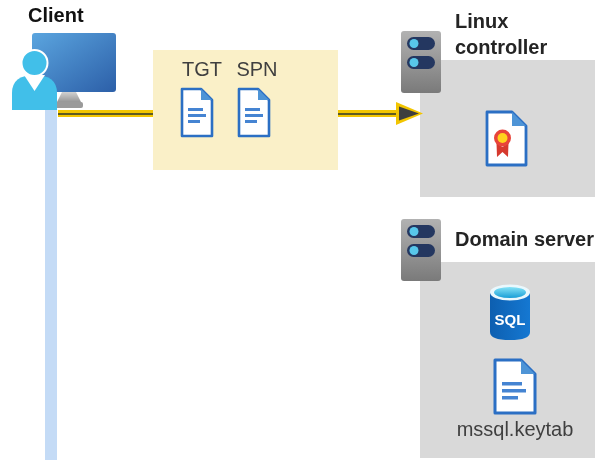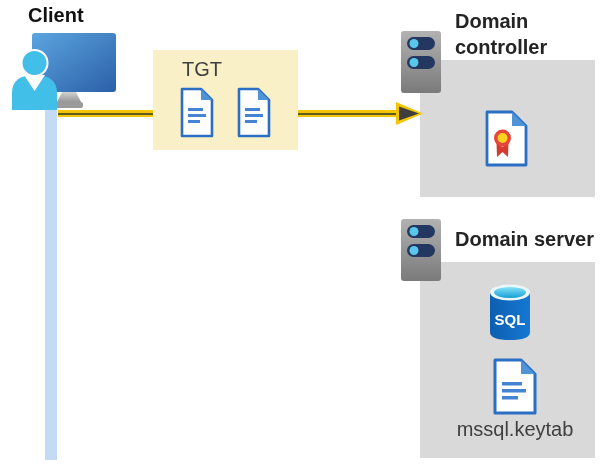--- a/index.html
+++ b/index.html
@@ -30,22 +30,23 @@
 </style>
 </head>
 <body>
 
 <div class="canvas">
 
   <div class="abs client-line" style="left:45px; top:98px; width:12px; height:362px;"></div>
 
   <div class="abs arrow-line" style="left:58px; top:110px; width:342px; height:7px;"></div>
 
-  <div class="abs token-box" style="left:153px; top:50px; width:145px; height:100px;">
+  <div class="abs token-box" style="left:153px; top:50px; width:145px; height:120px;padding-left:40px;">
     <div class="abs token-label" style="left:24px; top:8px; width:50px;">TGT</div>
+    <div class="abs token-label" style="left:79px; top:8px; width:50px;">SPN</div>
 
     <svg class="abs" style="left:27px; top:37px;" width="34" height="51" viewBox="0 0 34 51">
       <path d="M2,2 H21 L32,13 V49 H2 Z" fill="#ffffff" stroke="#2b6fc4" stroke-width="2.6" stroke-linejoin="round"></path>
       <polygon points="21,2 32,13 21,13" fill="#4e94d6"></polygon>
       <rect x="8" y="21" width="15" height="3" fill="#4584d2"></rect>
       <rect x="8" y="27" width="18" height="3" fill="#4584d2"></rect>
       <rect x="8" y="33" width="12" height="3" fill="#4584d2"></rect>
     </svg>
 
     <svg class="abs" style="left:84px; top:37px;" width="34" height="51" viewBox="0 0 34 51">
@@ -87,21 +88,21 @@
           <stop offset="1" stop-color="#7a7a7a"></stop>
       </linearGradient>
     </defs>
     <rect x="0" y="0" width="40" height="62" rx="3" fill="url(#srvGrad2)"></rect>
     <rect x="6" y="6" width="28" height="13" rx="6.5" fill="#243760"></rect>
     <circle cx="13" cy="12.5" r="4.5" fill="#58c7ea"></circle>
     <rect x="6" y="25" width="28" height="13" rx="6.5" fill="#243760"></rect>
     <circle cx="13" cy="31.5" r="4.5" fill="#58c7ea"></circle>
   </svg>
 
-  <div class="abs heading" style="left:455px; top:8px; width:130px;">Domain controller</div>
+  <div class="abs heading" style="left:455px; top:8px; width:130px;">Linux controller</div>
 
   <div class="abs heading" style="left:455px; top:226px; width:145px; white-space:nowrap;">Domain server</div>
 
   <svg class="abs" style="left:485px; top:110px;" width="43" height="57" viewBox="0 0 43 57">
     <path d="M2,2 H27 L41,16 V55 H2 Z" fill="#ffffff" stroke="#2b6fc4" stroke-width="2.8" stroke-linejoin="round"></path>
     <polygon points="27,2 41,16 27,16" fill="#4e94d6"></polygon>
     <path d="M11.5,33 L17.5,37 L23.5,33 L23,47 L17.5,42 L12,47 Z" fill="#d6392e"></path>
     <circle cx="17.5" cy="28" r="8.5" fill="#e8443a"></circle>
     <circle cx="17.5" cy="28" r="5" fill="#ffd21e"></circle>
   </svg>

